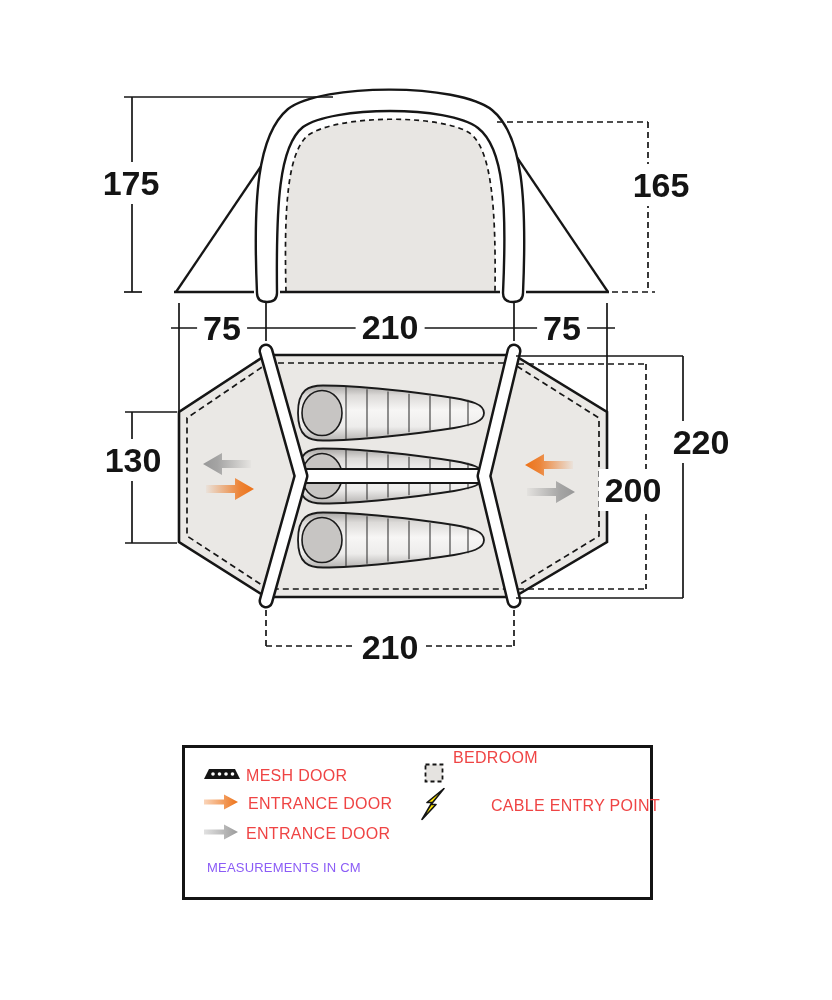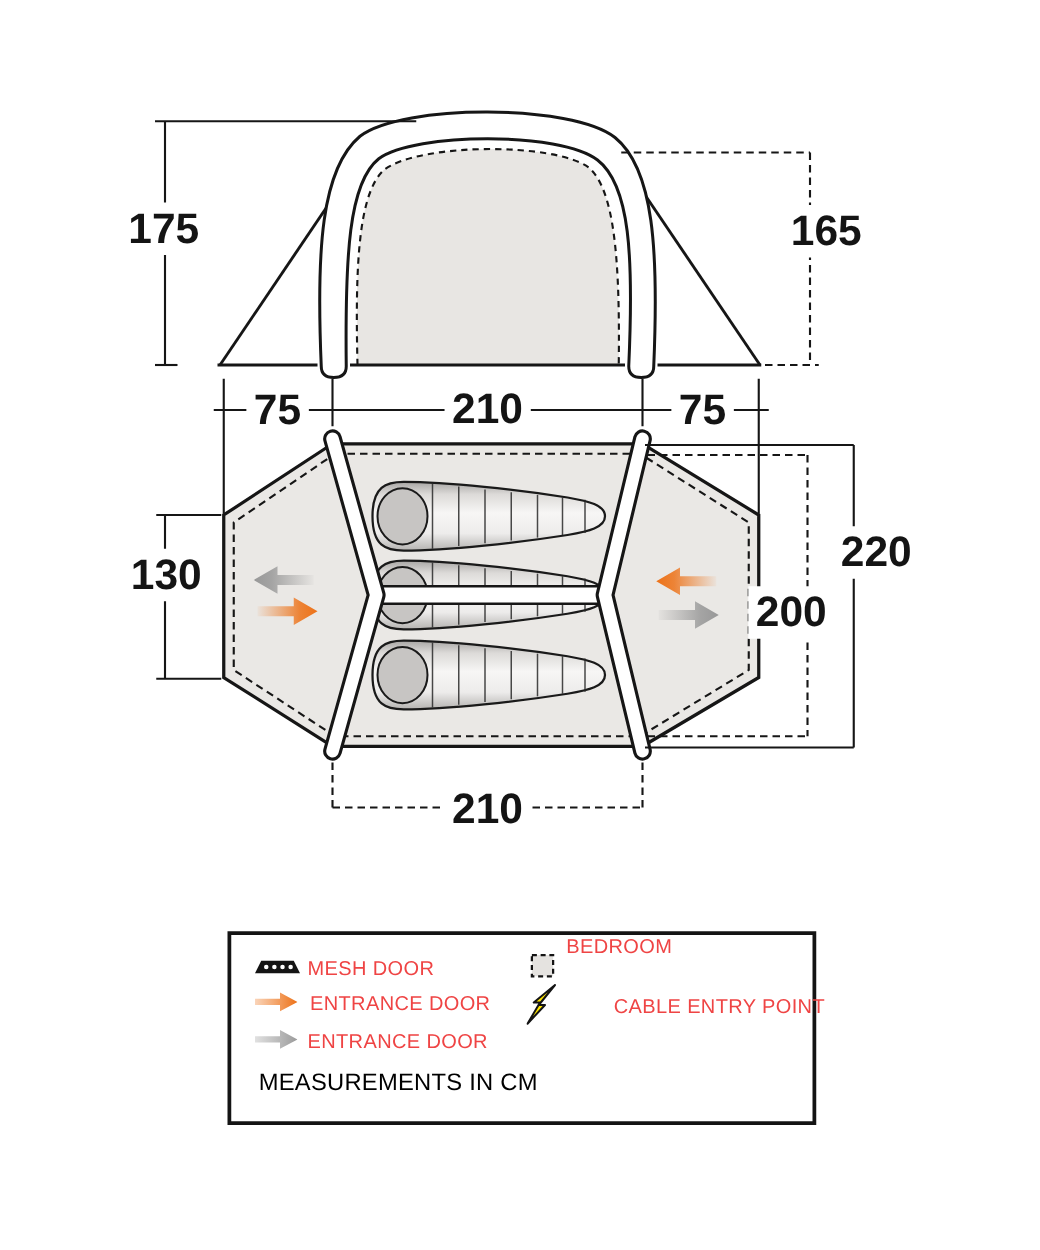--- a/index.html
+++ b/index.html
@@ -6,21 +6,21 @@
   .canvas{position:relative;width:832px;height:1000px;background:#fff;overflow:hidden;
           font-family:Liberation Sans, sans-serif;}
   .canvas svg.scene{position:absolute;left:0;top:0;}
   .dim-label{position:absolute;transform:translate(-50%,-50%);background:#fff;
              font-weight:bold;font-size:34px;line-height:1;color:#141414;
              padding:4px 6px;white-space:nowrap;}
   .legend-box{position:absolute;left:182px;top:745px;width:471px;height:155px;
               border:3px solid #141414;box-sizing:border-box;background:#fff;}
   .li{position:absolute;transform:translateY(-50%);white-space:nowrap;}
   .li-text{font-size:16px;color:#ef4444;letter-spacing:.3px;}
-  .li-note{font-size:19px;color:#000000;letter-spacing:.2px;}
+  .li-note{font-size:13px;color:#8b5cf6;letter-spacing:.2px;}
 </style>
 </head>
 <body>
 
 <div class="canvas">
 
   <svg class="scene" width="832" height="1000" viewBox="0 0 832 1000">
     <defs>
       <linearGradient id="gOR" x1="0" y1="0" x2="1" y2="0">
         <stop offset="0" stop-color="#ED7218" stop-opacity="0.05"></stop>

